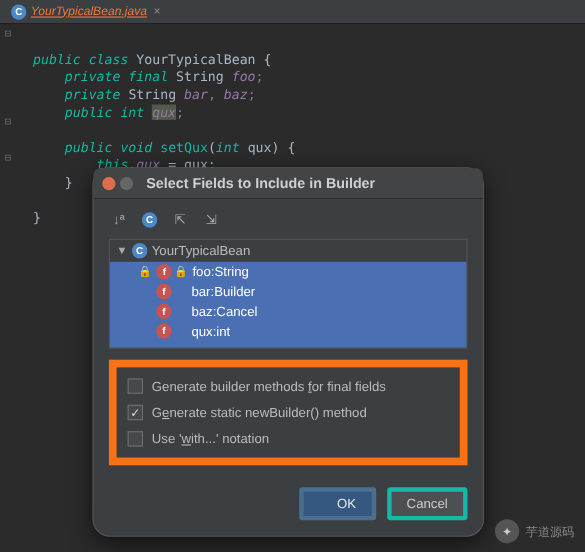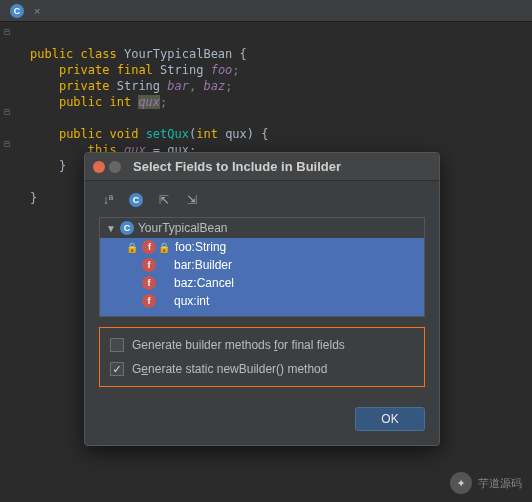--- a/index.html
+++ b/index.html
@@ -38,32 +38,32 @@
   .editor {
     padding: 8px 0 8px 8px;
     line-height: 16px;
     position: relative;
   }
   .gutter {
     position: absolute; left: 0; top: 0; bottom: 0; width: 14px;
   }
   .fold { position: absolute; left: 4px; color: #666; font-size: 10px; }
   .code { padding-left: 22px; white-space: pre; }
-  .kw { color: #eab308; }
+  .kw { color: #14b8a6; font-style: italic; }
   .field { color: #9876aa; font-style: italic; }
   .hl { background: #515b47; }
   .dim { color: #808080; }
   
   .dialog {
     position: absolute;
     left: 84px; top: 152px;
     width: 356px;
     background: #3c3f41;
     border: 1px solid #555;
-    border-radius: 4px;
+    border-radius: 16px;
     box-shadow: 0 6px 20px rgba(0,0,0,0.6);
     font-family: sans-serif;
     font-size: 12px;
     color: #bbb;
   }
   .dlg-title {
     display: flex; align-items: center;
     padding: 6px 8px;
     background: #424446;
     border-bottom: 1px solid #2d2d2d;
@@ -98,54 +98,55 @@
     color: #fff;
   }
   .field-icon {
     width: 14px; height: 14px; border-radius: 50%;
     background: #c75450; color: #fff; font-size: 9px; font-weight: bold;
     display: inline-flex; align-items: center; justify-content: center;
   }
   .lock-icon { color: #d9a94b; font-size: 10px; margin-left: -2px; }
   .pad-icon { width: 10px; display: inline-block; }
   .tree-pad { height: 6px; background: #4a6fb3; }
-  .checks { border: 1px solid #f97316; padding: 10px; }
+  .checks { border: 7px solid #f97316; padding: 10px; }
   .check-row { display: flex; align-items: center; gap: 8px; margin-bottom: 10px; }
   .check-row:last-child { margin-bottom: 0; }
   .chk {
     width: 14px; height: 14px; border: 1px solid #6e6e6e;
     background: #45494a; display: inline-flex; align-items: center; justify-content: center;
     color: #ddd; font-size: 11px;
   }
   .chk.checked::after { content: "✓"; }
   .u { text-decoration: underline; }
   .dlg-buttons {
     display: flex; justify-content: flex-end; gap: 10px;
     padding: 10px 14px 14px;
   }
   .btn {
     min-width: 70px; padding: 4px 14px;
-    background: #4c5052; border: 1px solid #14b8a6;
-    color: #ccc; text-align: center; border-radius: 3px;
+    background: #4c5052; border: 4px solid #14b8a6;
+    color: #ccc; text-align: right; border-radius: 3px;
     cursor: pointer;
   }
   .btn.primary { background: #365880; border-color: #4a708f; color: #e8e8e8; }
   .watermark {
     position: absolute; right: 10px; bottom: 8px;
     display: flex; align-items: center; gap: 6px;
     color: #888; font-family: sans-serif; font-size: 11px;
   }
   .wm-circle { width: 22px; height: 22px; border-radius: 50%; background: #555; display: inline-flex; align-items: center; justify-content: center; color: #ccc; font-size: 11px; }
 </style>
 </head>
 <body>
 
 <div class="tab-bar">
   <div class="tab">
     <span class="tab-icon">C</span>
+    <span class="tab-name">YourTypicalBean.java</span>
     <span class="tab-close">×</span>
   </div>
 </div>
 
 <div class="editor">
   <div class="gutter">
     <span class="fold" style="top:2px">⊟</span>
     <span class="fold" style="top:82px">⊟</span>
     <span class="fold" style="top:114px">⊟</span>
   </div>
@@ -214,23 +215,28 @@
     </div>
     <div class="checks">
         <div class="check-row">
           <span class="chk"></span>
           <span>Generate builder methods <span class="u">f</span>or final fields</span>
         </div>
         <div class="check-row">
           <span class="chk checked"></span>
           <span>G<span class="u">e</span>nerate static newBuilder() method</span>
         </div>
+        <div class="check-row">
+          <span class="chk"></span>
+          <span>Use '<span class="u">w</span>ith...' notation</span>
+        </div>
       </div>
   </div>
   <div class="dlg-buttons">
     <span class="btn primary">OK</span>
+    <span class="btn">Cancel</span>
   </div>
 </div>
 
 <div class="watermark">
   <span class="wm-circle">✦</span>
   <span>芋道源码</span>
 </div>
 
 </body></html>

